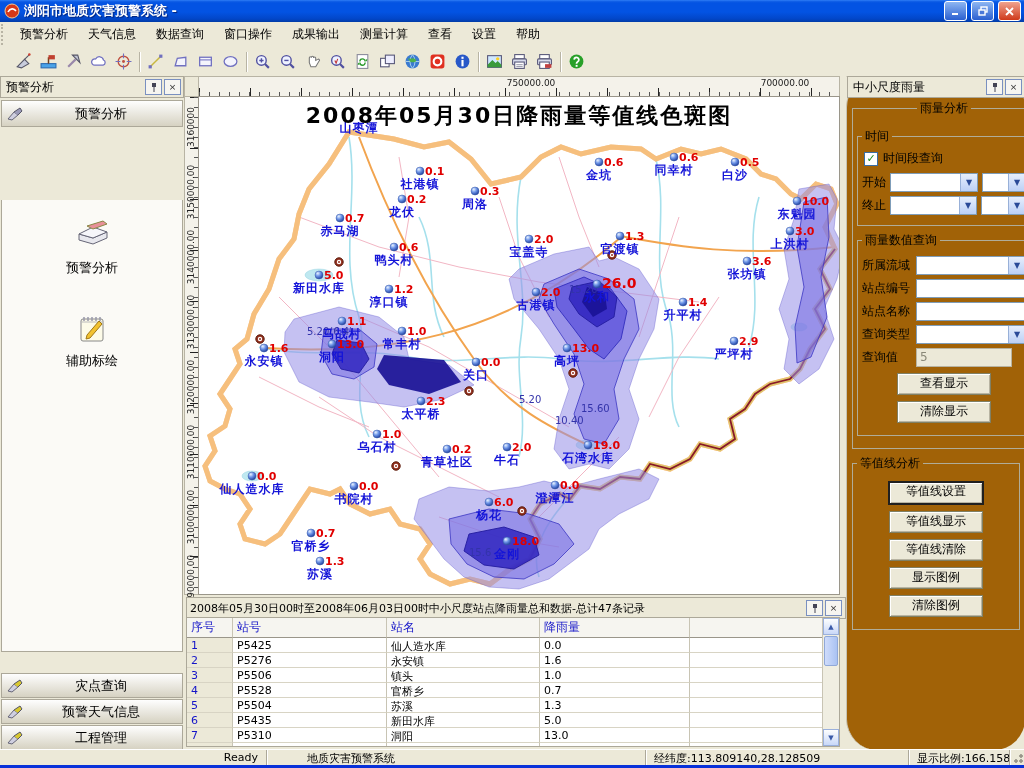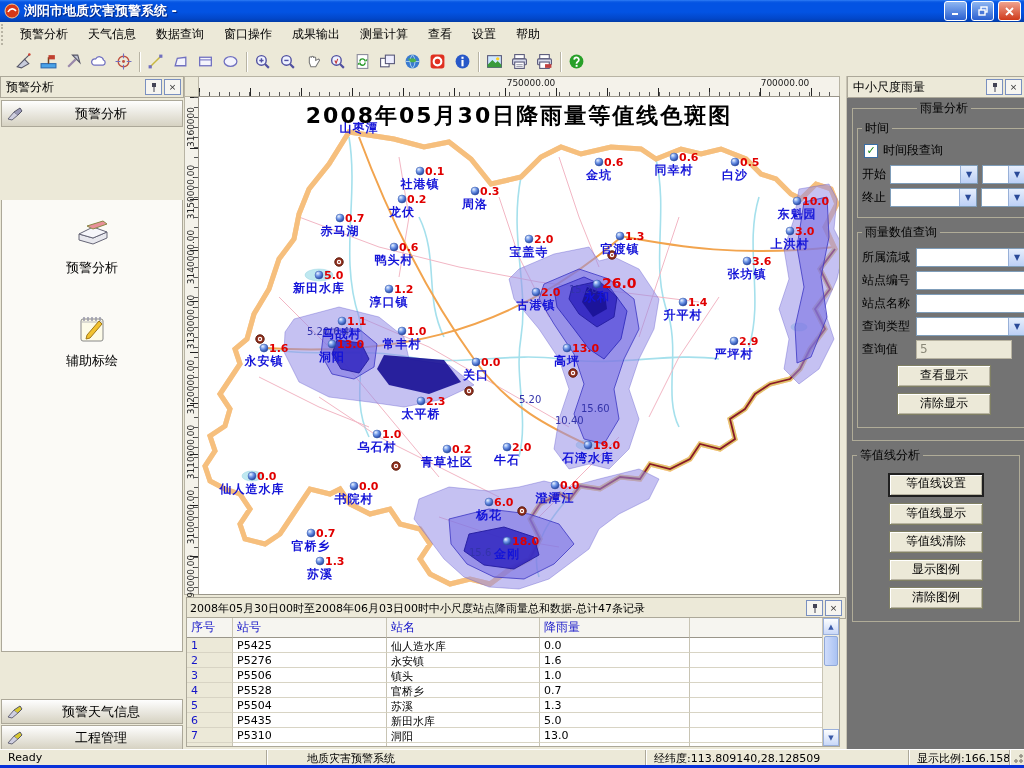--- a/index.html
+++ b/index.html
@@ -66,21 +66,21 @@
   .trow.hd .tc{color:#1414c8;border-bottom:1px solid #9a968a;font-size:12px;}
   .tc.c0{width:46px;background:#ece9d8;color:#1414c8;}
   .trow.hd .tc.c0{background:#f6f5f0;}
   .tc.c1{width:154px;}.tc.c2{width:153px;}.tc.c3{width:150px;}
   .tc.cf{flex:1;border-right:none;}
   .vscroll{position:absolute;right:0;top:0;bottom:0;width:16px;background:#f0eee2;border-left:1px solid #c8c4b4;display:flex;flex-direction:column;}
   .sarrow{height:15px;background:linear-gradient(#fdfefe,#c9d8f8);border:1px solid #9ab0dc;color:#3a5aa8;font-size:7px;display:flex;align-items:center;justify-content:center;}
   .sthumb{height:28px;margin:1px;background:linear-gradient(90deg,#cfdcfb,#aac2f2);border:1px solid #90a8d8;border-radius:2px;}
   .strack{flex:1;}
   
-  #rightpanel{position:absolute;left:846px;width:178px;top:76px;bottom:18px;background:#737373;border-left:1px solid #c8c4b4;}
+  #rightpanel{position:absolute;left:846px;width:178px;top:76px;bottom:18px;background:#a16207;border-left:1px solid #c8c4b4;border-radius:31px;}
   #rp-body{position:absolute;left:2px;right:2px;top:22px;bottom:2px;padding:2px 3px;}
   fieldset{border:1px solid #b0ac98;margin:0 0 6px 0;padding:3px 4px 6px 4px;}
   legend{font-size:12px;padding:0 3px;}
   .fr{display:flex;align-items:center;margin:4px 0;}
   .fr .fl{width:54px;font-size:12px;}
   .combo{display:flex;height:19px;border:1px solid #7f9db9;background:#fff;flex:1;box-sizing:border-box;}
   .combo .val{flex:1;padding:1px 3px;font-size:12px;overflow:hidden;white-space:nowrap;margin-top:17px;}
   .combo .arr{width:16px;background:linear-gradient(#e6eefc,#bcd0f6);border-left:1px solid #98b0d8;color:#2a4a98;font-size:8px;display:flex;align-items:center;justify-content:center;}
   .tbox{flex:1;height:19px;border:1px solid #7f9db9;background:#fff;box-sizing:border-box;padding:1px 3px;font-size:12px;}
   .tbox.dis{background:#ece9d8;border-color:#b8b4a2;color:#8a8878;}
@@ -331,20 +331,27 @@
         <div class="lp-ico"><svg width="38" height="34" viewBox="0 0 38 34">
             <rect x="8" y="8" width="22" height="22" rx="2" fill="#fdfbe8" stroke="#888"></rect>
             <path d="M8 11 h22" stroke="#bbb"></path>
             <path d="M11 6 v4 M15 6 v4 M19 6 v4 M23 6 v4 M27 6 v4" stroke="#99a" stroke-width="1.5"></path>
             <path d="M14 24 L26 10 L29 13 L17 27 l-4 1 z" fill="#f2c230" stroke="#a07818"></path>
           </svg></div>
         <div class="lp-lbl">辅助标绘</div>
       </div>
     </div>
   <div id="lp-bars">
+      <div class="lp-bar">
+        <svg width="18" height="14" viewBox="0 0 18 14">
+          <path d="M2 12 L8 5 L12 8 L6 13 Z" fill="#cfcfe0" stroke="#667"></path>
+          <path d="M8 5 L14 1 L16 4 L12 8" fill="#d8c830" stroke="#556"></path>
+        </svg>
+        <span class="lp-bar-lbl">灾点查询</span>
+      </div>
       <div class="lp-bar">
         <svg width="18" height="14" viewBox="0 0 18 14">
           <path d="M2 12 L8 5 L12 8 L6 13 Z" fill="#cfcfe0" stroke="#667"></path>
           <path d="M8 5 L14 1 L16 4 L12 8" fill="#d8c830" stroke="#556"></path>
         </svg>
         <span class="lp-bar-lbl">预警天气信息</span>
       </div>
       <div class="lp-bar">
         <svg width="18" height="14" viewBox="0 0 18 14">
           <path d="M2 12 L8 5 L12 8 L6 13 Z" fill="#cfcfe0" stroke="#667"></path>
@@ -764,21 +771,21 @@
           <rect x="2" y="0" width="4" height="4" fill="#445"></rect>
           <line x1="4" y1="4" x2="4" y2="9" stroke="#445"></line>
         </svg>
       </span>
     <span class="cap-btn">
         <span>×</span>
       </span>
   </div>
   <div id="rp-body">
     <fieldset>
-      <legend style="margin:0 auto">雨量分析</legend>
+      <legend style="margin:8px auto">雨量分析</legend>
       <fieldset>
         <legend>时间</legend>
         <div class="cbrow">
           <span class="cbox">✓</span>
           <span>时间段查询</span>
         </div>
         <div id="time-rows">
             <div class="fr">
               <span class="fl" style="width:28px">开始</span>
               <span class="combo dt-combo">
@@ -846,19 +853,19 @@
           <div class="xbtn">等值线显示</div>
           <div class="xbtn">等值线清除</div>
           <div class="xbtn">显示图例</div>
           <div class="xbtn">清除图例</div>
         </div>
     </fieldset>
   </div>
 </div>
 
 <div id="statusbar">
-    <div class="sseg" style="width: 250px;">Ready</div>
+    <div class="sseg" style="width: 250px; text-align: right;">Ready</div>
     <div class="sseg" style="width: 330px; padding-left: 40px;">地质灾害预警系统</div>
     <div class="sseg" style="width: 246px;">经纬度:113.809140,28.128509</div>
     <div class="sseg" style="flex: 1 1 0%;">显示比例:166.158</div>
     <div class="sgrip"></div>
   </div>
 <div id="bottom-edge"></div>
 
 </body></html>

